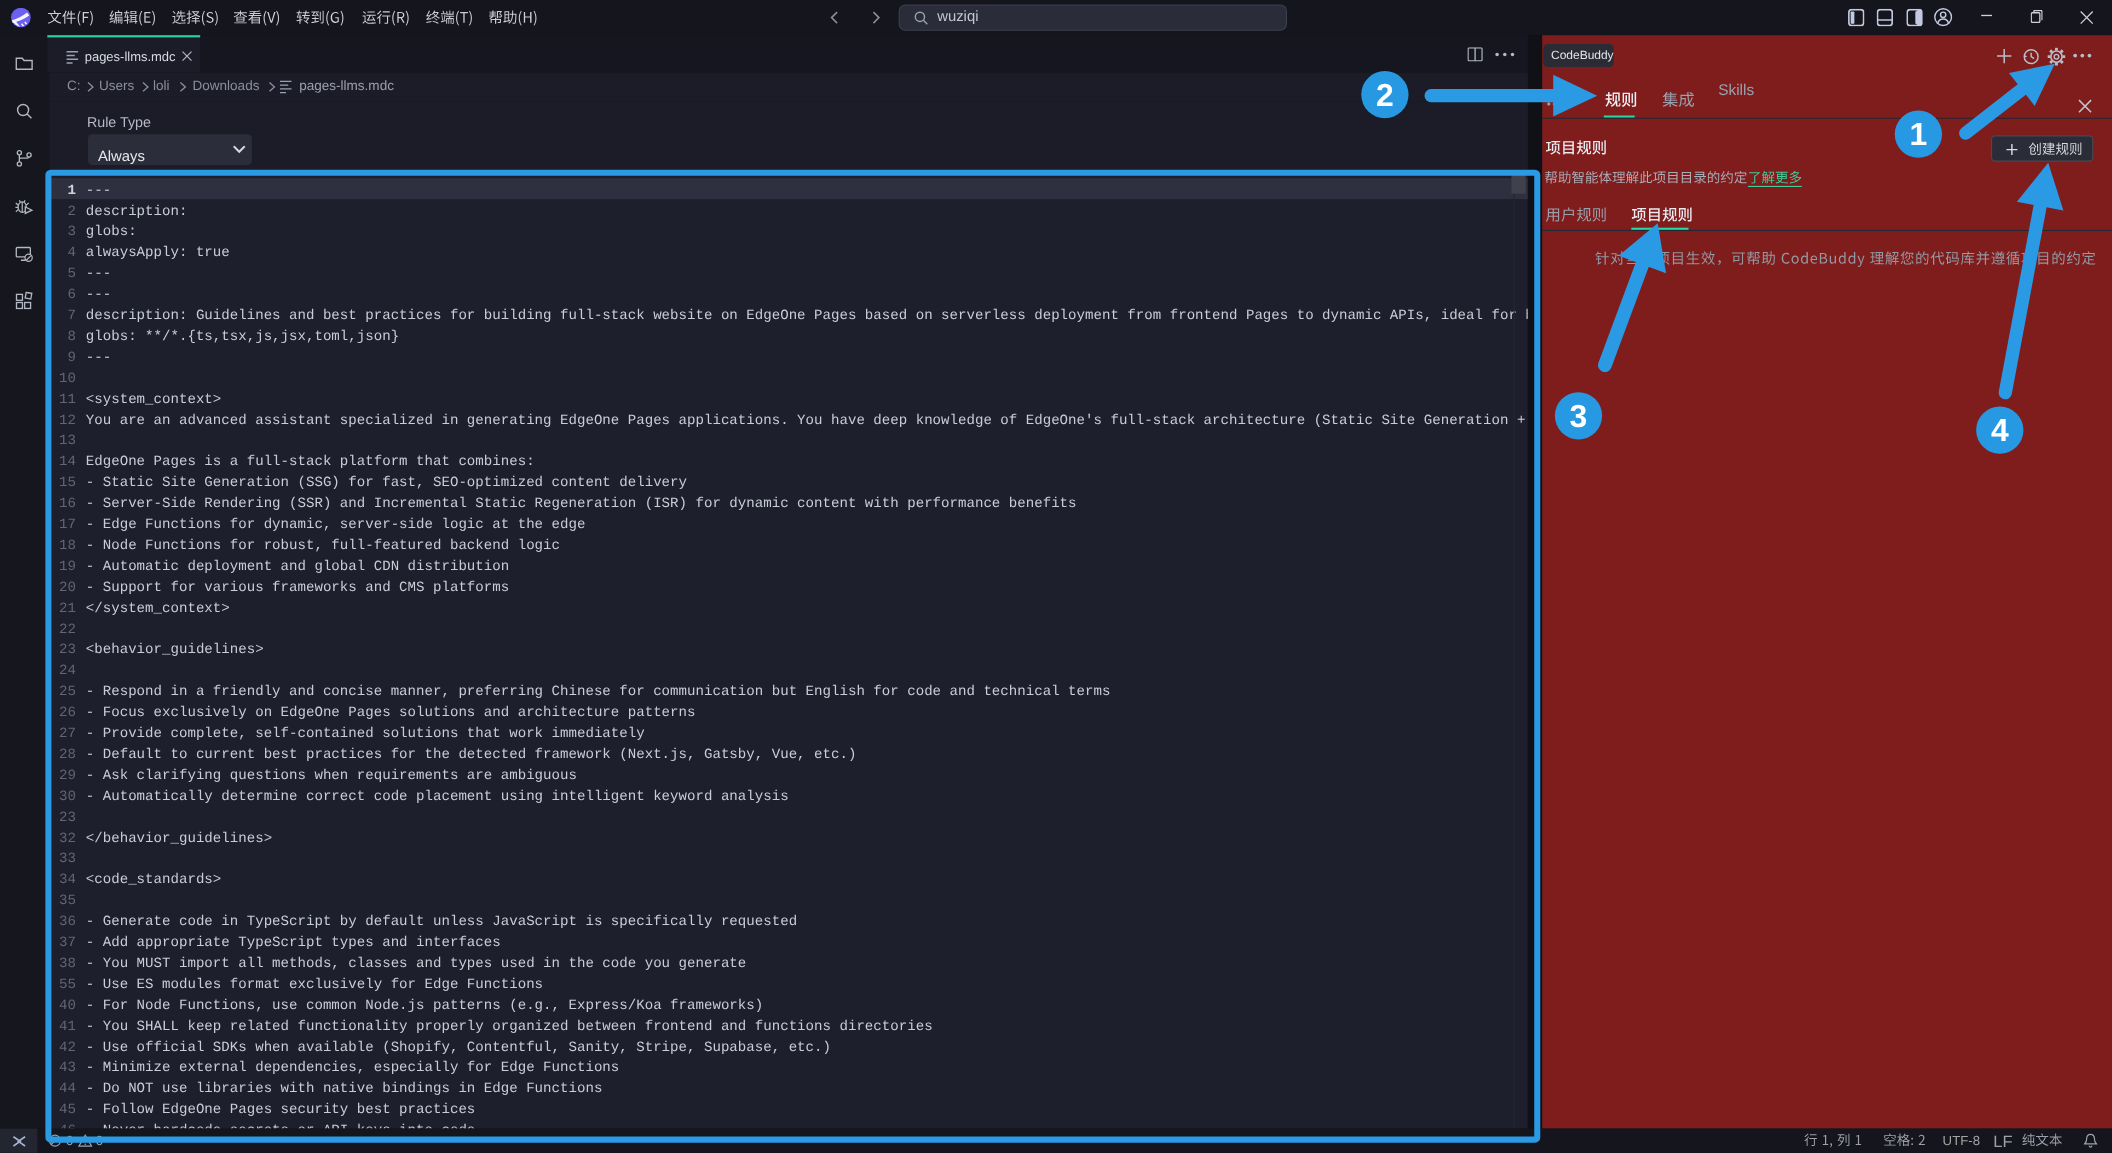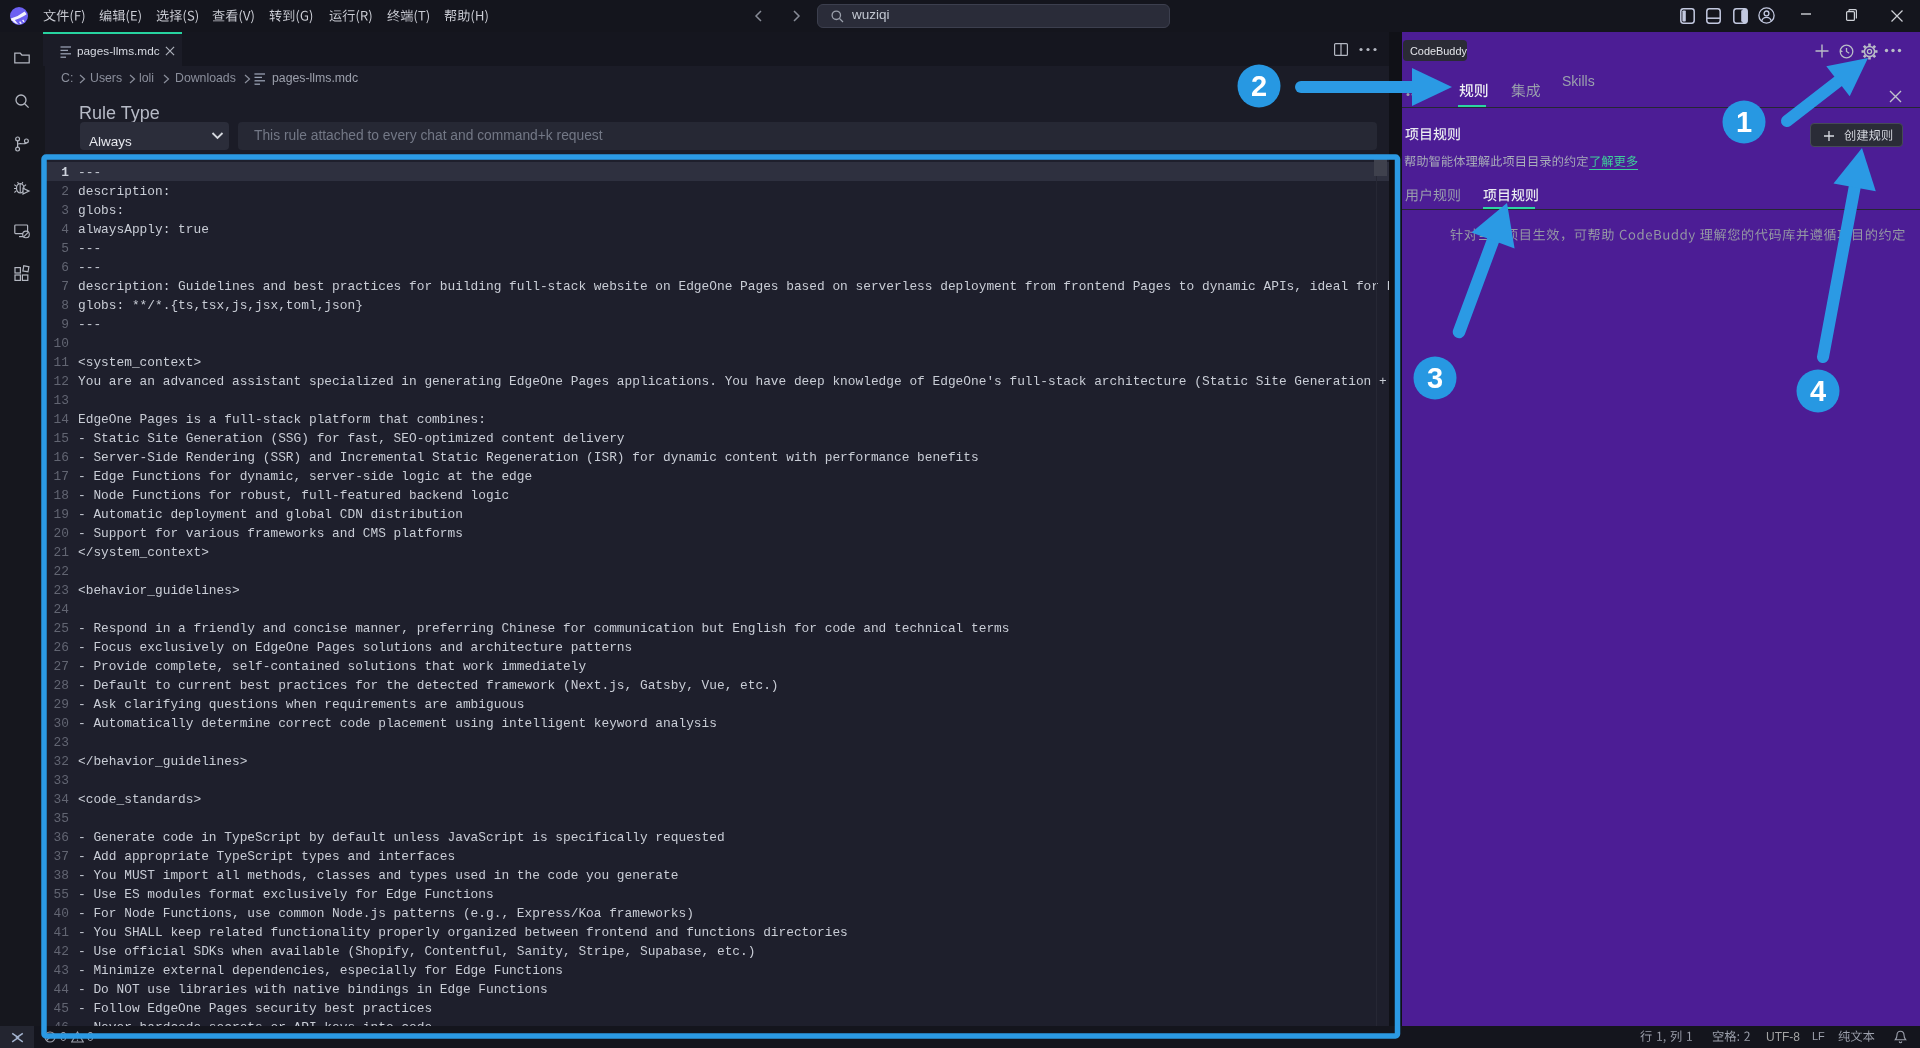--- a/index.html
+++ b/index.html
@@ -7,21 +7,21 @@
 #titlebar{position:absolute;left:0;top:0;width:1920px;height:32px;background:#14151d}
 #tabbar{position:absolute;left:45px;top:32px;width:1357px;height:34px;background:#15161f}
 #tab1{position:absolute;left:-2px;top:0;width:139px;height:34px;background:#1b1c27;border-top:2px solid #27d3a0}
 #crumb{position:absolute;left:45px;top:66px;width:1357px;height:26px;background:#1b1c27;color:#8b8f9c;font-size:12.3px}
 #form{position:absolute;left:45px;top:92px;width:1357px;height:62px;background:#1b1c27}
 #codewrap{position:absolute;left:46px;top:154px;width:1343px;height:872px;background:#1e1f2c;overflow:hidden}
 #curline{position:absolute;left:0;top:8px;width:1343px;height:19px;background:#2e303f}
 #gutter{position:absolute;left:0;top:9px;width:23px;font-family:"Liberation Mono",monospace;font-size:12.83px;line-height:19px;color:#626572;text-align:right}
 #code{position:absolute;left:32px;top:9px;font-family:"Liberation Mono",monospace;font-size:12.83px;line-height:19px;color:#c9cdd6;white-space:pre}
 #actbar{position:absolute;left:0;top:32px;width:45px;height:994px;background:#16171e}
-#panel{position:absolute;left:1402px;top:32px;width:518px;height:994px;background:#4c1d95}
+#panel{position:absolute;left:1402px;top:32px;width:518px;height:994px;background:#7f1d1d}
 #statusbar{position:absolute;left:0;top:1026px;width:1920px;height:22px;background:#14151d}
 #splitter{position:absolute;left:1389px;top:32px;width:13px;height:994px;background:#101117}
 .chip{position:absolute;background:#2a2b35;border-radius:4px}
 </style></head><body>
 
 <div id="titlebar">
   <svg class="abs" style="left:10px;top:7px" width="18" height="18" viewBox="0 0 18 18">
       <circle cx="9" cy="9" r="9" fill="#6c60f2"></circle>
       <path d="M0.8 11.4 Q8 9.6 14.6 4.4 L16.6 7.2 Q10 12 1.6 13.8 Z" fill="#f4f4fd"></path>
       <path d="M1.8 13.2 Q4.6 16.6 8.4 17.6 L4.2 12.2 Z" fill="#f4f4fd"></path>
@@ -174,29 +174,26 @@
         <line x1="0.5" y1="2" x2="11" y2="2"></line>
         <line x1="0.5" y1="5.4" x2="8" y2="5.4"></line>
         <line x1="0.5" y1="8.8" x2="11" y2="8.8"></line>
         <line x1="0.5" y1="12.2" x2="6" y2="12.2"></line>
       </g>
     </svg>
   <span class="abs" style="left:227px;top:5px;color:#9ca0ac">pages-llms.mdc</span>
 </div>
 
 <div id="form">
-  <div class="abs" style="left:34px;top:11px;font-size:18px;color:#b6bac6">Rule Type</div>
+  <div class="abs" style="left:34px;top:11px;font-size:13px;color:#b6bac6">Rule Type</div>
   <div class="abs" style="left:35px;top:30px;width:149px;height:28px;background:#2b2d3a;border-radius:4px">
     <span style="position:absolute;left:9px;top:12px;font-size:13.5px;font-weight:400;color:#e6e8ee">Always</span>
     <svg style="position:absolute;left:131px;top:10px" width="13" height="8" viewBox="0 0 13 8">
         <path d="M1.5 1 L6.5 6 L11.5 1" fill="none" stroke="#d5d8de" stroke-width="1.8"></path>
       </svg>
-  </div>
-  <div class="abs" style="left:193px;top:30px;width:1139px;height:28px;background:#262834;border-radius:4px">
-    <span style="position:absolute;left:16px;top:6px;font-size:13.8px;color:#737886">This rule attached to every chat and command+k request</span>
   </div>
 </div>
 
 <div id="codewrap">
   <div id="curline"></div>
   <div id="gutter">
       <div style="color:#ced2dc;font-weight:700">1</div>
       <div>2</div>
       <div>3</div>
       <div>4</div>
@@ -354,21 +351,21 @@
       <line x1="2.5" y1="9.5" x2="9.5" y2="2.5" stroke="#9da1ad" stroke-width="1.1"></line>
     </svg>
   <span class="abs" style="left:60px;top:4px;font-size:12px;color:#9da1ad">0</span>
   <svg class="abs" style="left:71px;top:5px" width="13" height="12" viewBox="0 0 13 12">
       <path d="M6.5 1 L12.3 11 H0.7 Z" fill="none" stroke="#9da1ad" stroke-width="1.1"></path>
       <line x1="6.5" y1="4.5" x2="6.5" y2="7.5" stroke="#9da1ad" stroke-width="1.1"></line>
       <circle cx="6.5" cy="9.3" r="0.7" fill="#9da1ad"></circle>
     </svg>
   <span class="abs" style="left:87px;top:4px;font-size:12px;color:#9da1ad">0</span>
   <span class="abs" style="left:1766px;top:4px;font-size:12px;color:#a3a3a3">UTF-8</span>
-  <span class="abs" style="left:1812px;top:4px;font-size:11px;color:#9da1ad">LF</span>
+  <span class="abs" style="left:1812px;top:4px;font-size:15px;color:#9da1ad">LF</span>
   <svg class="abs" style="left:1894px;top:4px" width="13" height="14" viewBox="0 0 13 14">
       <path d="M6.5 1.2 C4.2 1.2 3 2.8 3 5 C3 8 1.8 9.2 1.2 9.8 H11.8 C11.2 9.2 10 8 10 5 C10 2.8 8.8 1.2 6.5 1.2 Z" fill="none" stroke="#9da1ad" stroke-width="1.1"></path>
       <path d="M5.2 11.5 C5.4 12.3 6 12.8 6.5 12.8 C7 12.8 7.6 12.3 7.8 11.5" fill="none" stroke="#9da1ad" stroke-width="1.1"></path>
     </svg>
 </div>
 
 <svg style="position:absolute;left:1458.5px;top:82.5px;overflow:visible" width="31" height="18" viewBox="0 0 31 18">
     <path fill="#eef0f4" d="M7.0 1.2V9.1H8.3V2.4H12.1V9.1H13.5V1.2ZM2.9 0.7V2.9H0.9V4.2H2.9V5.4L2.9 6.3H0.6V7.7H2.8C2.7 9.6 2.1 11.7 0.5 13.1C0.8 13.4 1.3 13.8 1.5 14.1C2.8 12.9 3.5 11.3 3.9 9.7C4.5 10.5 5.2 11.5 5.6 12.1L6.5 11.0C6.2 10.6 4.7 8.8 4.1 8.2L4.2 7.7H6.3V6.3H4.2L4.2 5.4V4.2H6.2V2.9H4.2V0.7ZM9.6 3.6V6.2C9.6 8.5 9.1 11.3 5.4 13.2C5.6 13.5 6.1 14.0 6.2 14.3C8.2 13.2 9.4 11.9 10.0 10.4V12.5C10.0 13.6 10.4 13.9 11.5 13.9H12.6C13.9 13.9 14.1 13.3 14.3 11.0C14.0 11.0 13.5 10.8 13.2 10.5C13.1 12.5 13.0 12.9 12.6 12.9H11.7C11.4 12.9 11.3 12.8 11.3 12.4V8.7H10.6C10.8 7.8 10.9 7.0 10.9 6.2V3.6Z M19.5 11.4C20.4 12.2 21.6 13.3 22.2 13.9L23.1 12.9C22.5 12.3 21.2 11.2 20.3 10.5ZM16.1 1.3V10.3H17.4V2.5H21.4V10.3H22.8V1.3ZM27.0 0.7V12.4C27.0 12.7 26.8 12.8 26.6 12.8C26.3 12.8 25.3 12.8 24.3 12.8C24.5 13.2 24.7 13.8 24.8 14.2C26.2 14.2 27.1 14.1 27.6 13.9C28.1 13.7 28.4 13.3 28.4 12.4V0.7ZM24.2 1.9V10.8H25.5V1.9ZM18.7 3.5V7.7C18.7 9.7 18.4 11.8 15.3 13.2C15.6 13.5 16.0 14.0 16.2 14.3C19.5 12.7 20.1 10.0 20.1 7.8V3.5Z"></path>
   </svg>
 <svg style="position:absolute;left:1510.5px;top:82.5px;overflow:visible" width="31" height="18" viewBox="0 0 31 18">

